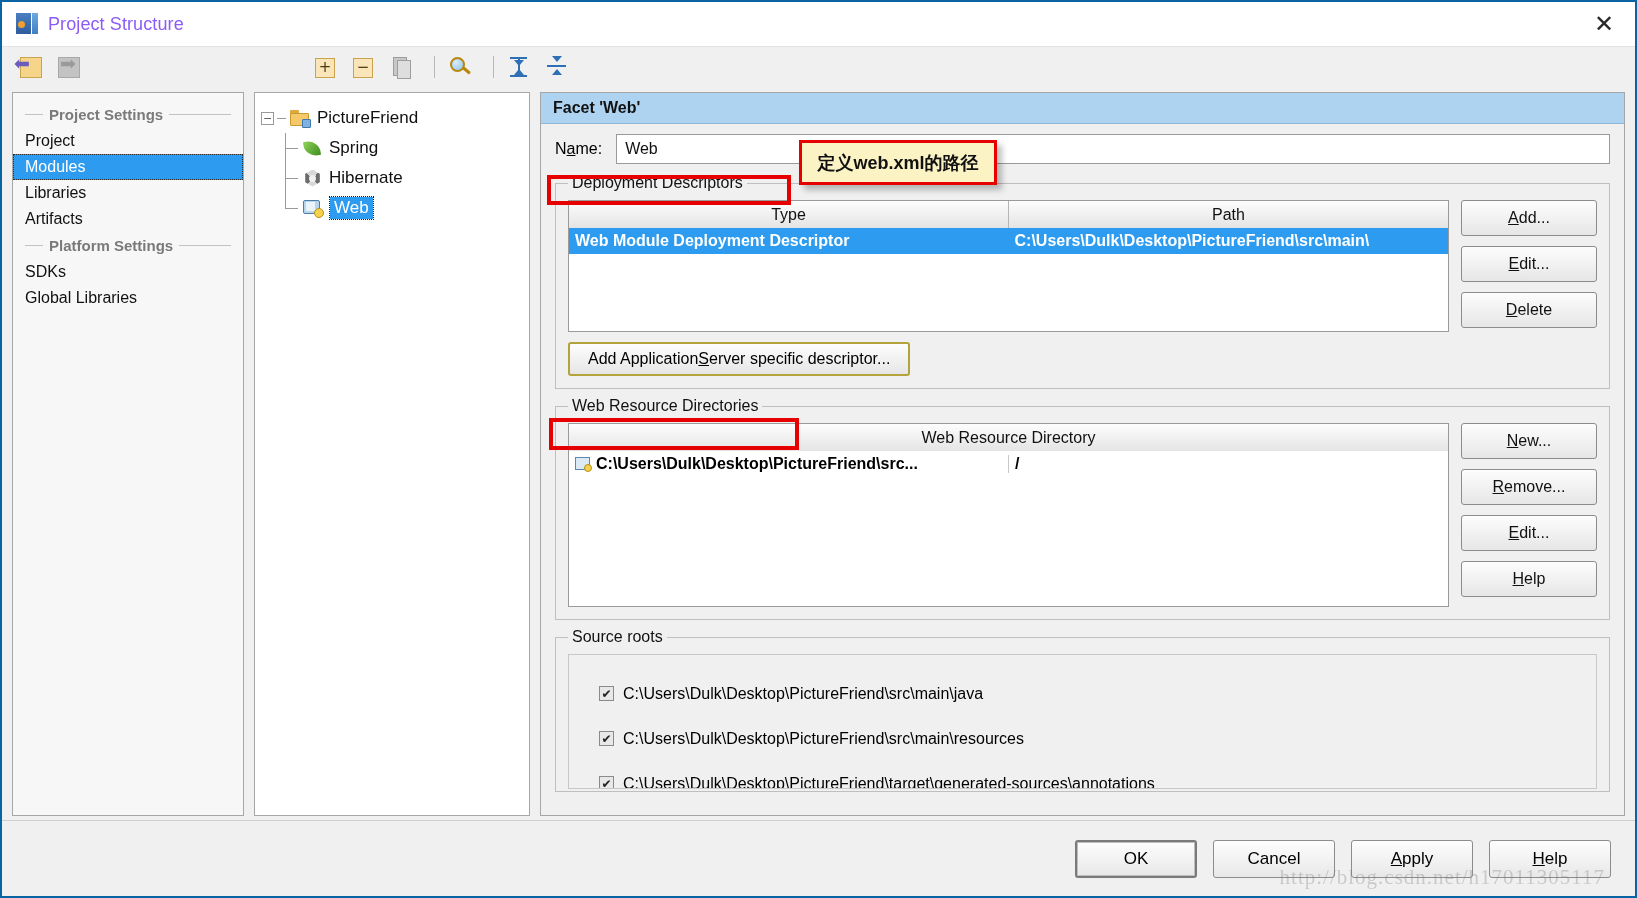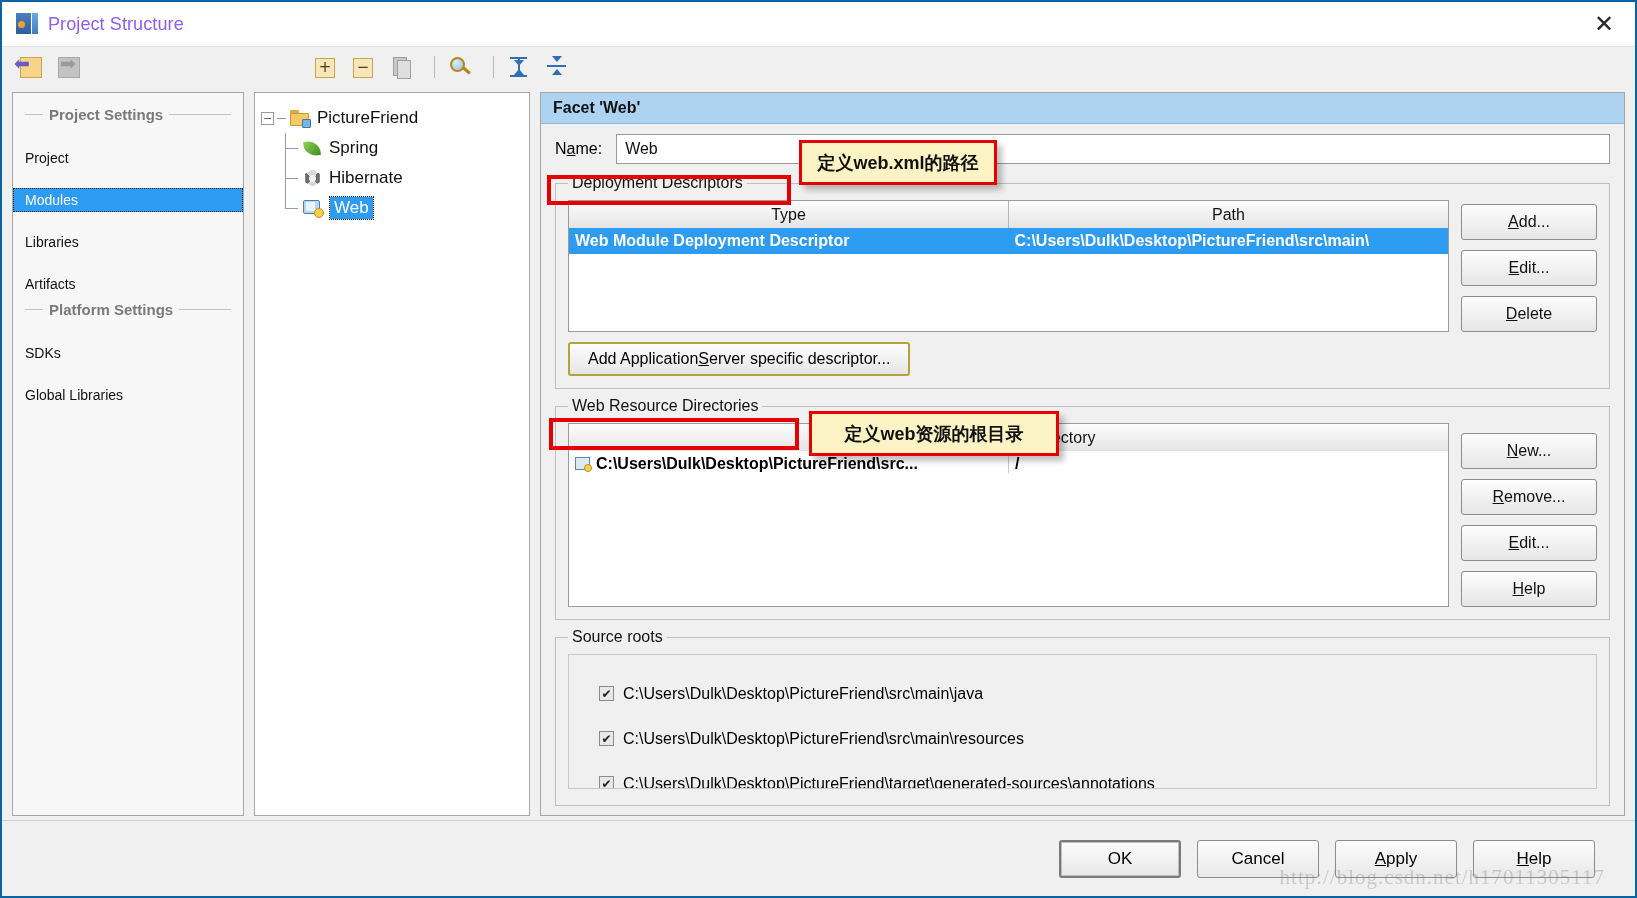--- a/index.html
+++ b/index.html
@@ -116,23 +116,22 @@
     padding-top:8px; overflow:hidden;
   }
   .group-head {
     display:flex; align-items:center; gap:6px;
     color:#7a7a7a; font-weight:bold; font-size:15px;
     padding:5px 12px 5px 12px; white-space:nowrap;
   }
   .group-head .ln { flex:1 1 auto; height:1px; background:#c2c2c2; }
   .group-head .ln.left { flex:0 0 18px; }
   .nav-item {
-    padding:4px 12px; font-size:14px; color:#111; cursor:pointer;
+    padding:4px 12px; font-size:16px; color:#111; cursor:pointer;
     white-space:nowrap;
-    margin-top:18px;
   }
   .nav-item.selected {
     background:#2d9cf0; color:#ffffff;
     outline:1px dotted #2a2a2a; outline-offset:-1px;
   }
 
   
   #tree-panel {
     width:276px; flex:0 0 276px; background:#ffffff;
     border:1px solid #a6a6a6; margin-right:10px;
@@ -215,21 +214,21 @@
 
   fieldset.grp {
     border:1px solid #bfbfbf; border-radius:0;
     margin:0 0 8px 0; padding:8px 12px 12px 12px;
     position:relative;
   }
   fieldset.grp > legend {
     font-size:16px; padding:0 4px; color:#111;
   }
 
-  .tbl-wrap { display:flex; align-items:flex-end; gap:12px; }
+  .tbl-wrap { display:flex; align-items:flex-start; gap:12px; }
   .tbl {
     flex:1 1 auto; min-width:0; border:1px solid #9a9a9a; background:#fff;
   }
   .tbl-head { display:flex; height:27px; background:linear-gradient(180deg,#fbfbfb,#e2e2e2); }
   .tbl-head .th {
     flex:1 1 0; display:flex; align-items:center; justify-content:center;
     font-size:16px; color:#111; border-right:1px solid #b5b5b5;
     background:linear-gradient(180deg,#fdfdfd,#e4e4e4);
   }
   .tbl-head .th:last-child { border-right:none; }
@@ -290,21 +289,21 @@
     display:flex; align-items:center; justify-content:center;
     box-shadow:5px 5px 6px rgba(0,0,0,.25);
     z-index:21; font-family:"Liberation Sans", sans-serif;
     white-space:nowrap;
   }
 
   
   #footer {
     flex:0 0 auto; height:76px; border-top:1px solid #cfcfcf;
     display:flex; align-items:center; justify-content:flex-end;
-    padding-right:40px; gap:16px; background:#f0f0f0; position:relative;
+    padding-right:24px; gap:16px; background:#f0f0f0; position:relative;
   }
   .footer-btn {
     width:122px; height:38px; border:1px solid #8c8c8c; border-radius:3px;
     background:linear-gradient(180deg,#fdfdfd,#e8e8e8);
     font-size:17px; display:flex; align-items:center; justify-content:center;
     cursor:pointer; font-family:"Liberation Sans", sans-serif;
   }
   .footer-btn.default { border:2px solid #7a7a7a; box-shadow:0 0 0 1px #bdbdbd inset; }
   #watermark {
     position:absolute; right:30px; bottom:6px;
@@ -496,21 +495,21 @@
             </div>
             <div class="btn-col">
               <div class="btn"><u>N</u>ew...</div>
               <div class="btn"><u>R</u>emove...</div>
               <div class="btn"><u>E</u>dit...</div>
               <div class="btn"><u>H</u>elp</div>
             </div>
           </div>
         </fieldset>
 
-        <fieldset class="grp" style="padding-bottom:16px;">
+        <fieldset class="grp" style="padding-bottom:2px;">
           <legend>Source roots</legend>
           <div class="srcroot-box">
             <div class="src-item">
               <span class="cb">✔</span>
               <span>C:\Users\Dulk\Desktop\PictureFriend\src\main\java</span>
             </div>
             <div class="src-item">
               <span class="cb">✔</span>
               <span>C:\Users\Dulk\Desktop\PictureFriend\src\main\resources</span>
             </div>
@@ -520,21 +519,20 @@
             </div>
           </div>
         </fieldset>
 
       </div>
 
       <div class="ann-rect" style="left:6px; top:82px; width:244px; height:30px;"></div>
       <div class="ann-rect" style="left:8px; top:325px; width:250px; height:32px;"></div>
 
       <div class="tooltip" style="left:258px; top:47px; width:198px; height:45px;">定义web.xml的路径</div>
-      <div class="tooltip" style="left:268px; top:318px; width:250px; height:45px;">定义web资源的根目录</div>
     </div>
   </div>
 
   <div id="footer">
     <div class="footer-btn default">OK</div>
     <div class="footer-btn">Cancel</div>
     <div class="footer-btn"><u>A</u>pply</div>
     <div class="footer-btn"><u>H</u>elp</div>
     <div id="watermark">http://blog.csdn.net/h17011305117</div>
   </div>

